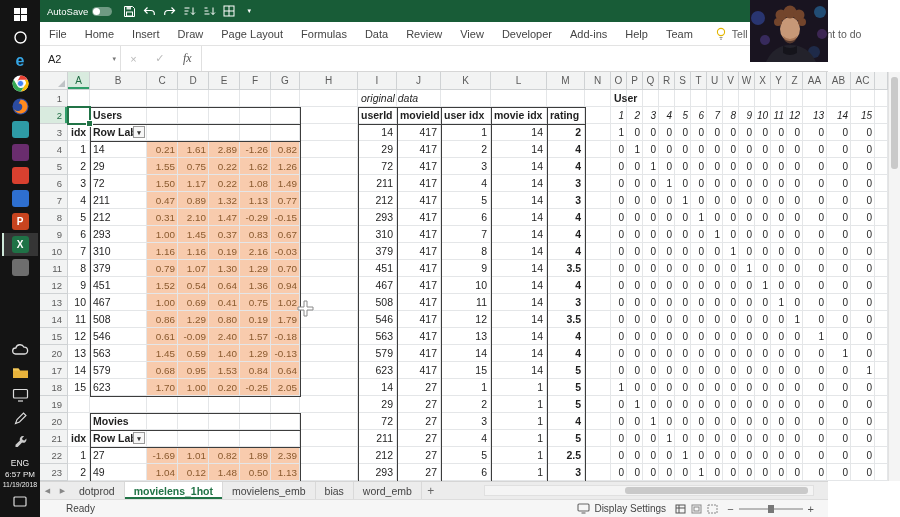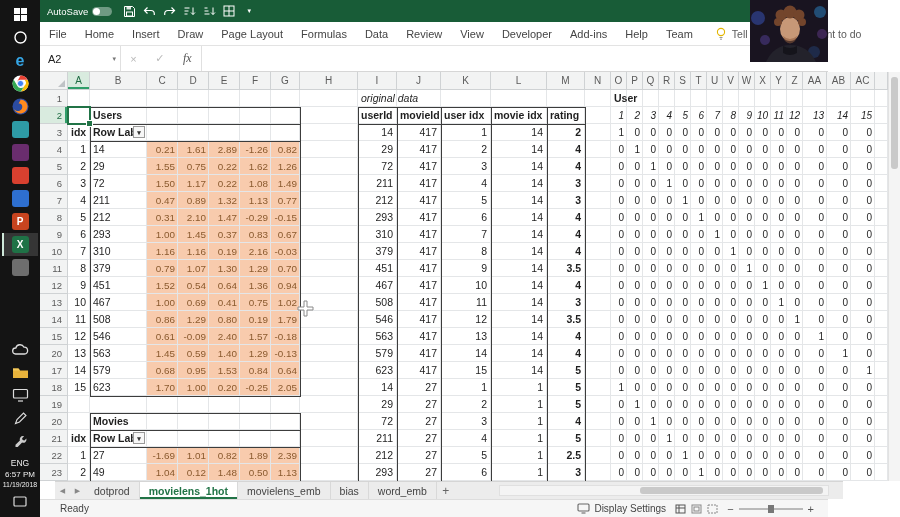--- a/index.html
+++ b/index.html
@@ -79,33 +79,33 @@
   .tl{position:absolute;background:#3C3C3C;z-index:4;pointer-events:none}
   .selbox{position:absolute;border:2px solid var(--accent,#217346);box-sizing:border-box;z-index:5;pointer-events:none}
   .selhandle{position:absolute;width:5px;height:5px;background:var(--accent,#217346);border:1px solid #fff;
              right:-4px;bottom:-4px}
   .cursor{position:absolute;z-index:40;pointer-events:none}
 
   #vscroll{position:absolute;left:848px;top:72px;width:12px;height:409px;background:#F4F4F4;border-left:1px solid #E2E2E2;cursor:pointer}
   .vthumb{position:absolute;left:2px;top:5px;width:7px;height:92px;background:#C9C9C9;border-radius:3px}
 
   
-  #tabrow{position:absolute;left:15px;top:481px;width:100%;height:18px;background:#ECECEC;border-top:1px solid #D5D5D5;
+  #tabrow{position:absolute;left:0;top:481px;width:100%;height:18px;background:#ECECEC;border-top:1px solid #D5D5D5;
           display:flex;align-items:stretch;font-size:10.5px;box-sizing:border-box}
   .nav{width:15px;display:flex;align-items:center;justify-content:center;color:#888;font-size:7px;cursor:pointer}
   .stab{padding:0 9px;display:flex;align-items:center;color:#444;border-right:1px solid #D9D9D9;cursor:pointer;white-space:nowrap}
   .stab.active{background:#fff;color:var(--accent,#217346);font-weight:bold;box-shadow:inset 0 -2px 0 var(--accent,#217346)}
   .addsheet{width:18px;display:flex;align-items:center;justify-content:center;color:#666;font-size:12px;cursor:pointer}
   .hscroll{position:absolute;right:14px;top:3px;width:330px;height:11px;background:#F4F4F4;border:1px solid #E0E0E0;box-sizing:border-box;cursor:pointer}
   .hthumb{position:absolute;left:140px;top:1px;width:183px;height:7px;background:#C9C9C9;border-radius:3px}
 
   
   #statusbar{position:absolute;left:0;top:499px;width:100%;height:18px;background:#F6F6F6;border-top:1px solid #DDDDDD;
              display:flex;align-items:center;font-size:10px;color:#444;box-sizing:border-box}
-  .sb-ready{margin-left:20px}
+  .sb-ready{margin-left:26px}
   .sb-right{margin-left:auto;display:flex;align-items:center;gap:9px;padding-right:14px}
   .dispset{display:flex;align-items:center;gap:4px;cursor:pointer}
   .viewbtns{display:flex;gap:5px}
   .viewbtns span{cursor:pointer;display:flex;align-items:center}
   .zoom{display:flex;align-items:center;gap:5px;color:#555}
   .zoom .zbtn{cursor:pointer;font-size:11px}
   .ztrack{width:64px;height:2px;background:#B9B9B9;position:relative;cursor:pointer}
   .zthumb{position:absolute;left:29px;top:-3px;width:6px;height:8px;background:#777}
 
   

